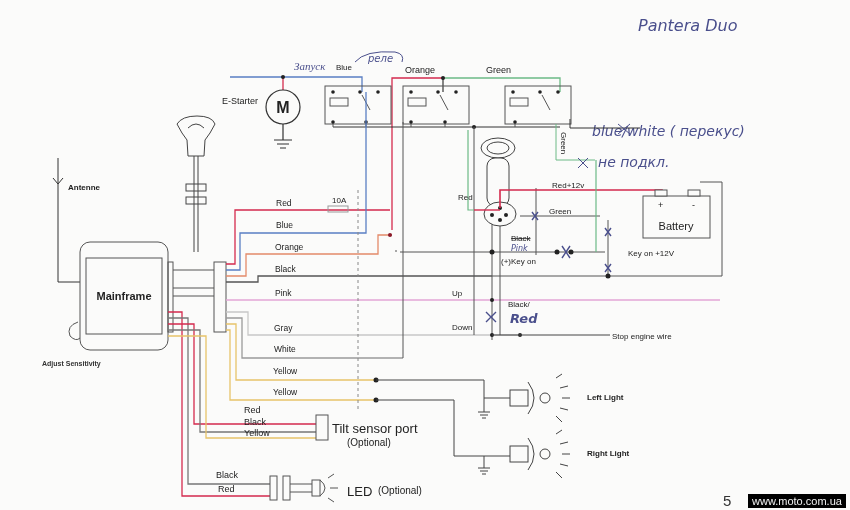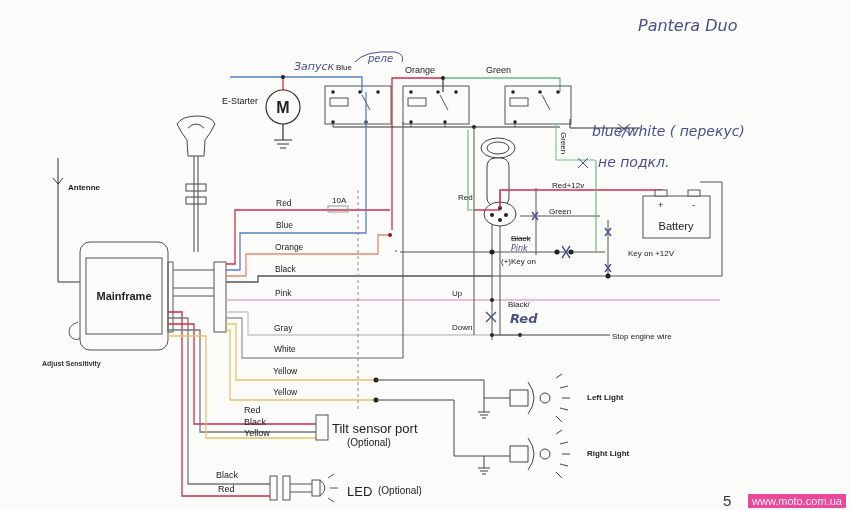--- a/index.html
+++ b/index.html
@@ -1,31 +1,31 @@
 <!DOCTYPE html>
 <html><head>
 <meta charset="utf-8">
 <style>
   html, body { margin:0; padding:0; background:#fbfbfa; }
   body { width:850px; height:510px; overflow:hidden; position:relative; font-family:"Liberation Sans", sans-serif; }
   #stage { position:absolute; left:0; top:0; width:850px; height:510px; }
   .title { position:absolute; left:38px; top:17px; font-family:"Liberation Serif", serif; font-weight:bold; font-size:21px; color:#1a1a1a; letter-spacing:0.1px; white-space:nowrap; }
   .hand { position:absolute; font-family:"DejaVu Sans", sans-serif; font-style:italic; color:#4a4f8c; white-space:nowrap; }
   .page-num { position:absolute; left:723px; top:492px; font-size:15px; color:#333; }
-  .site { position:absolute; left:748px; top:494px; background:#ec4899; color:#f2f2f2; font-size:11px; padding:1px 4px 1px 4px; }
+  .site { position:absolute; left:748px; top:494px; background:#000000; color:#f2f2f2; font-size:11px; padding:1px 4px 1px 4px; }
   svg text { font-family:"Liberation Sans", sans-serif; }
 </style>
 </head>
 <body>
 
 <div id="stage">
 
 
   <div class="hand" style="left:590px;top:16px;font-size:16px;margin-left:48px;">Pantera Duo</div>
-  <div class="hand" style="left:294px;top:60px;font-size:11px;">Запуск</div>
+  <div class="hand" style="left:294px;top:60px;font-size:11px;font-family:Liberation Serif, serif;">Запуск</div>
   <div class="hand" style="left:368px;top:53px;font-size:10px;">реле</div>
   <div class="hand" style="left:592px;top:111px;font-size:14px;margin-top:12px;">blue/white ( перекус)</div>
   <div class="hand" style="left:598px;top:154px;font-size:14px;">не подкл.</div>
   <div class="hand" style="left:511px;top:244px;font-size:8px;">Pink</div>
   <div class="hand" style="left:510px;top:311px;font-size:13px;font-weight:bold;">Red</div>
 
   <svg width="850" height="510" style="position:absolute;left:0;top:0;">
     <g fill="none" stroke-width="1.3">
 
       <path d="M230 77 H362 V92" stroke="#5a7fc4"></path>

